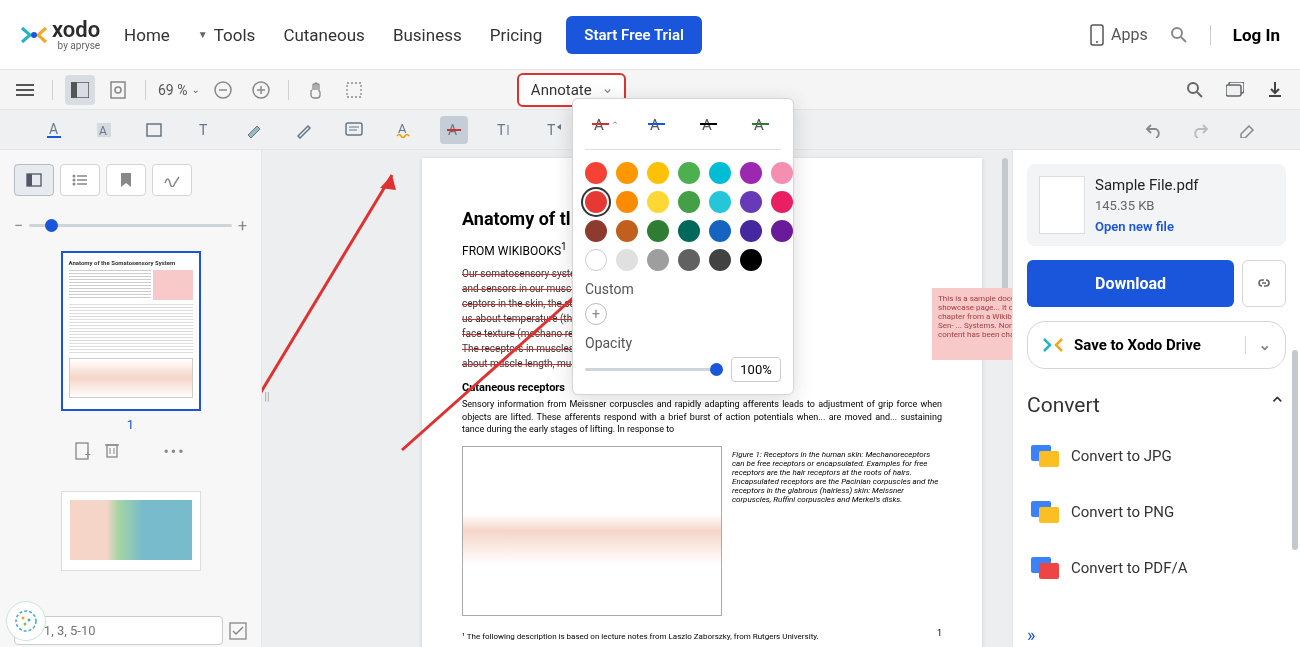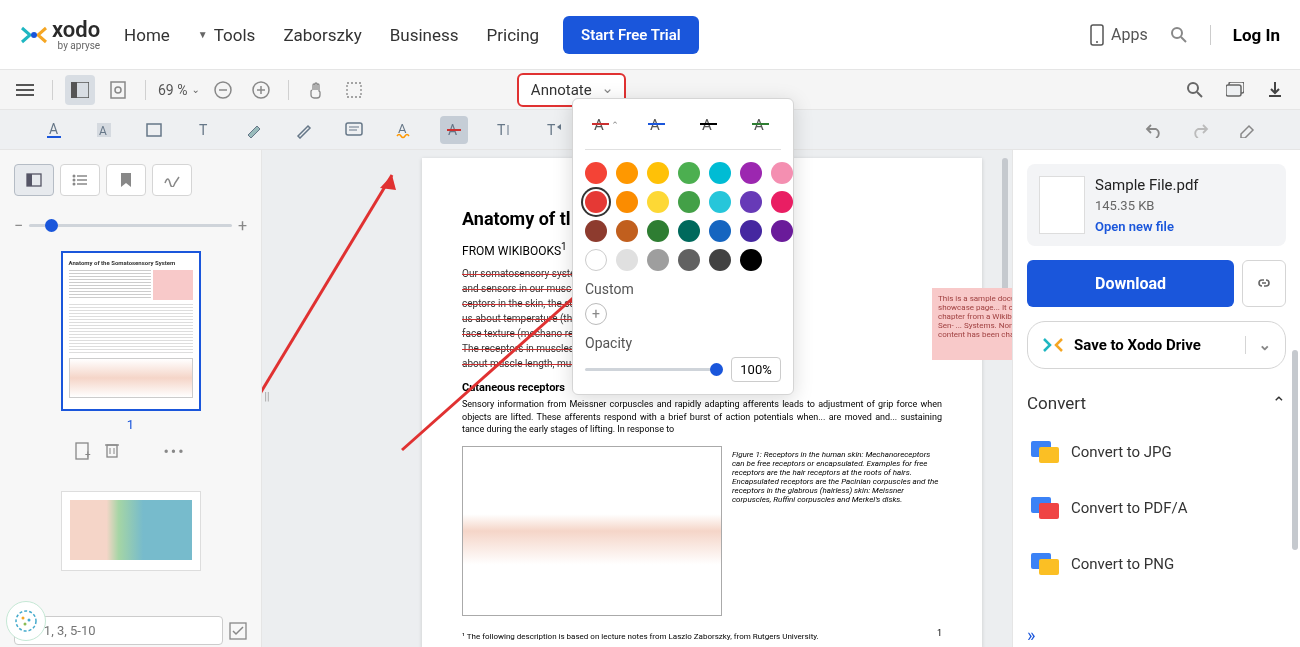--- a/index.html
+++ b/index.html
@@ -90,21 +90,21 @@
 .file-card{background:#f3f4f6;border-radius:8px;padding:12px;display:flex;gap:10px;}
 .file-thumb{width:46px;height:58px;background:#fff;border:1px solid #ddd;}
 .file-info .fname{font-size:15px;color:#222;margin-bottom:4px;}
 .file-info .fsize{font-size:13px;color:#666;margin-bottom:6px;}
 .file-info .flink{font-size:13px;color:#1a56db;font-weight:600;cursor:pointer;}
 .dl-row{display:flex;gap:8px;}
 .dl-btn{flex:1;background:#1a56db;color:#fff;border:none;border-radius:6px;padding:14px;font-size:16px;font-weight:700;cursor:pointer;}
 .link-btn{width:44px;border:1px solid #d5d5d5;border-radius:6px;display:flex;align-items:center;justify-content:center;cursor:pointer;color:#666;}
 .save-drive{border:1px solid #d5d5d5;border-radius:18px;padding:14px;display:flex;align-items:center;gap:10px;font-size:15px;font-weight:700;cursor:pointer;}
 .save-drive .chev-box{margin-left:auto;border-left:1px solid #d5d5d5;padding-left:12px;color:#888;}
-.convert-hdr{display:flex;justify-content:space-between;align-items:center;font-size:17px;color:#333;cursor:pointer;padding:4px 0;margin-top:6px;}
+.convert-hdr{display:flex;justify-content:space-between;align-items:center;font-size:21px;color:#333;cursor:pointer;padding:4px 0;margin-top:6px;}
 .conv-item{display:flex;align-items:center;gap:12px;padding:10px 4px;font-size:15px;color:#333;cursor:pointer;}
 .conv-ic{width:28px;height:22px;position:relative;}
 .conv-ic .back{position:absolute;width:20px;height:16px;background:#3b82f6;border-radius:2px;}
 .conv-ic .front{position:absolute;left:8px;top:6px;width:20px;height:16px;border-radius:2px;}
 .expand-ic{color:#1a56db;font-size:18px;cursor:pointer;margin-top:auto;}
 .rp-scroll{position:absolute;right:2px;top:350px;width:6px;height:200px;background:#c5c9ce;border-radius:3px;}
 
 .cookie-btn{position:absolute;left:6px;bottom:6px;width:40px;height:40px;border:1px solid #c5e8d5;border-radius:50%;background:#fff;display:flex;align-items:center;justify-content:center;cursor:pointer;}
 svg{display:block;}
 </style>
@@ -122,21 +122,21 @@
       <span class="logo-main">xodo</span>
       <span class="logo-sub">by apryse</span>
     </div>
   </div>
   <div class="nav">
     <span class="nav-item">Home</span>
     <span class="nav-item">
         <span class="chev">▼</span>
         <span>Tools</span>
       </span>
-    <span class="nav-item">Zaborszky</span>
+    <span class="nav-item">Cutaneous</span>
     <span class="nav-item">Business</span>
     <span class="nav-item">Pricing</span>
   </div>
   <button class="trial-btn">Start Free Trial</button>
   <div class="top-right">
     <span class="ic" style="display:flex;gap:6px;align-items:center;">
         <svg width="16" height="22">
           <rect x="2" y="1" width="12" height="20" rx="2" fill="none" stroke="#555" stroke-width="1.5"></rect>
           <circle cx="8" cy="18" r="1" fill="#555"></circle>
         </svg>
@@ -461,30 +461,30 @@
     <div class="conv-item">
         <div class="conv-ic">
           <div class="back"></div>
           <div class="front" style="background:#fbbf24;"></div>
         </div>
         <span>Convert to JPG</span>
       </div>
     <div class="conv-item">
         <div class="conv-ic">
           <div class="back"></div>
-          <div class="front" style="background:#ef4444;"></div>
-        </div>
-        <span>Convert to PDF/A</span>
+          <div class="front" style="background:#fbbf24;"></div>
+        </div>
+        <span>Convert to PNG</span>
       </div>
     <div class="conv-item">
         <div class="conv-ic">
           <div class="back"></div>
-          <div class="front" style="background:#fbbf24;"></div>
-        </div>
-        <span>Convert to PNG</span>
+          <div class="front" style="background:#ef4444;"></div>
+        </div>
+        <span>Convert to PDF/A</span>
       </div>
     <div class="expand-ic">»</div>
   </div>
   <div class="rp-scroll"></div>
 </div>
 
 <div class="popup">
   <div class="style-row">
     <div class="style-ic">
         <svg>

